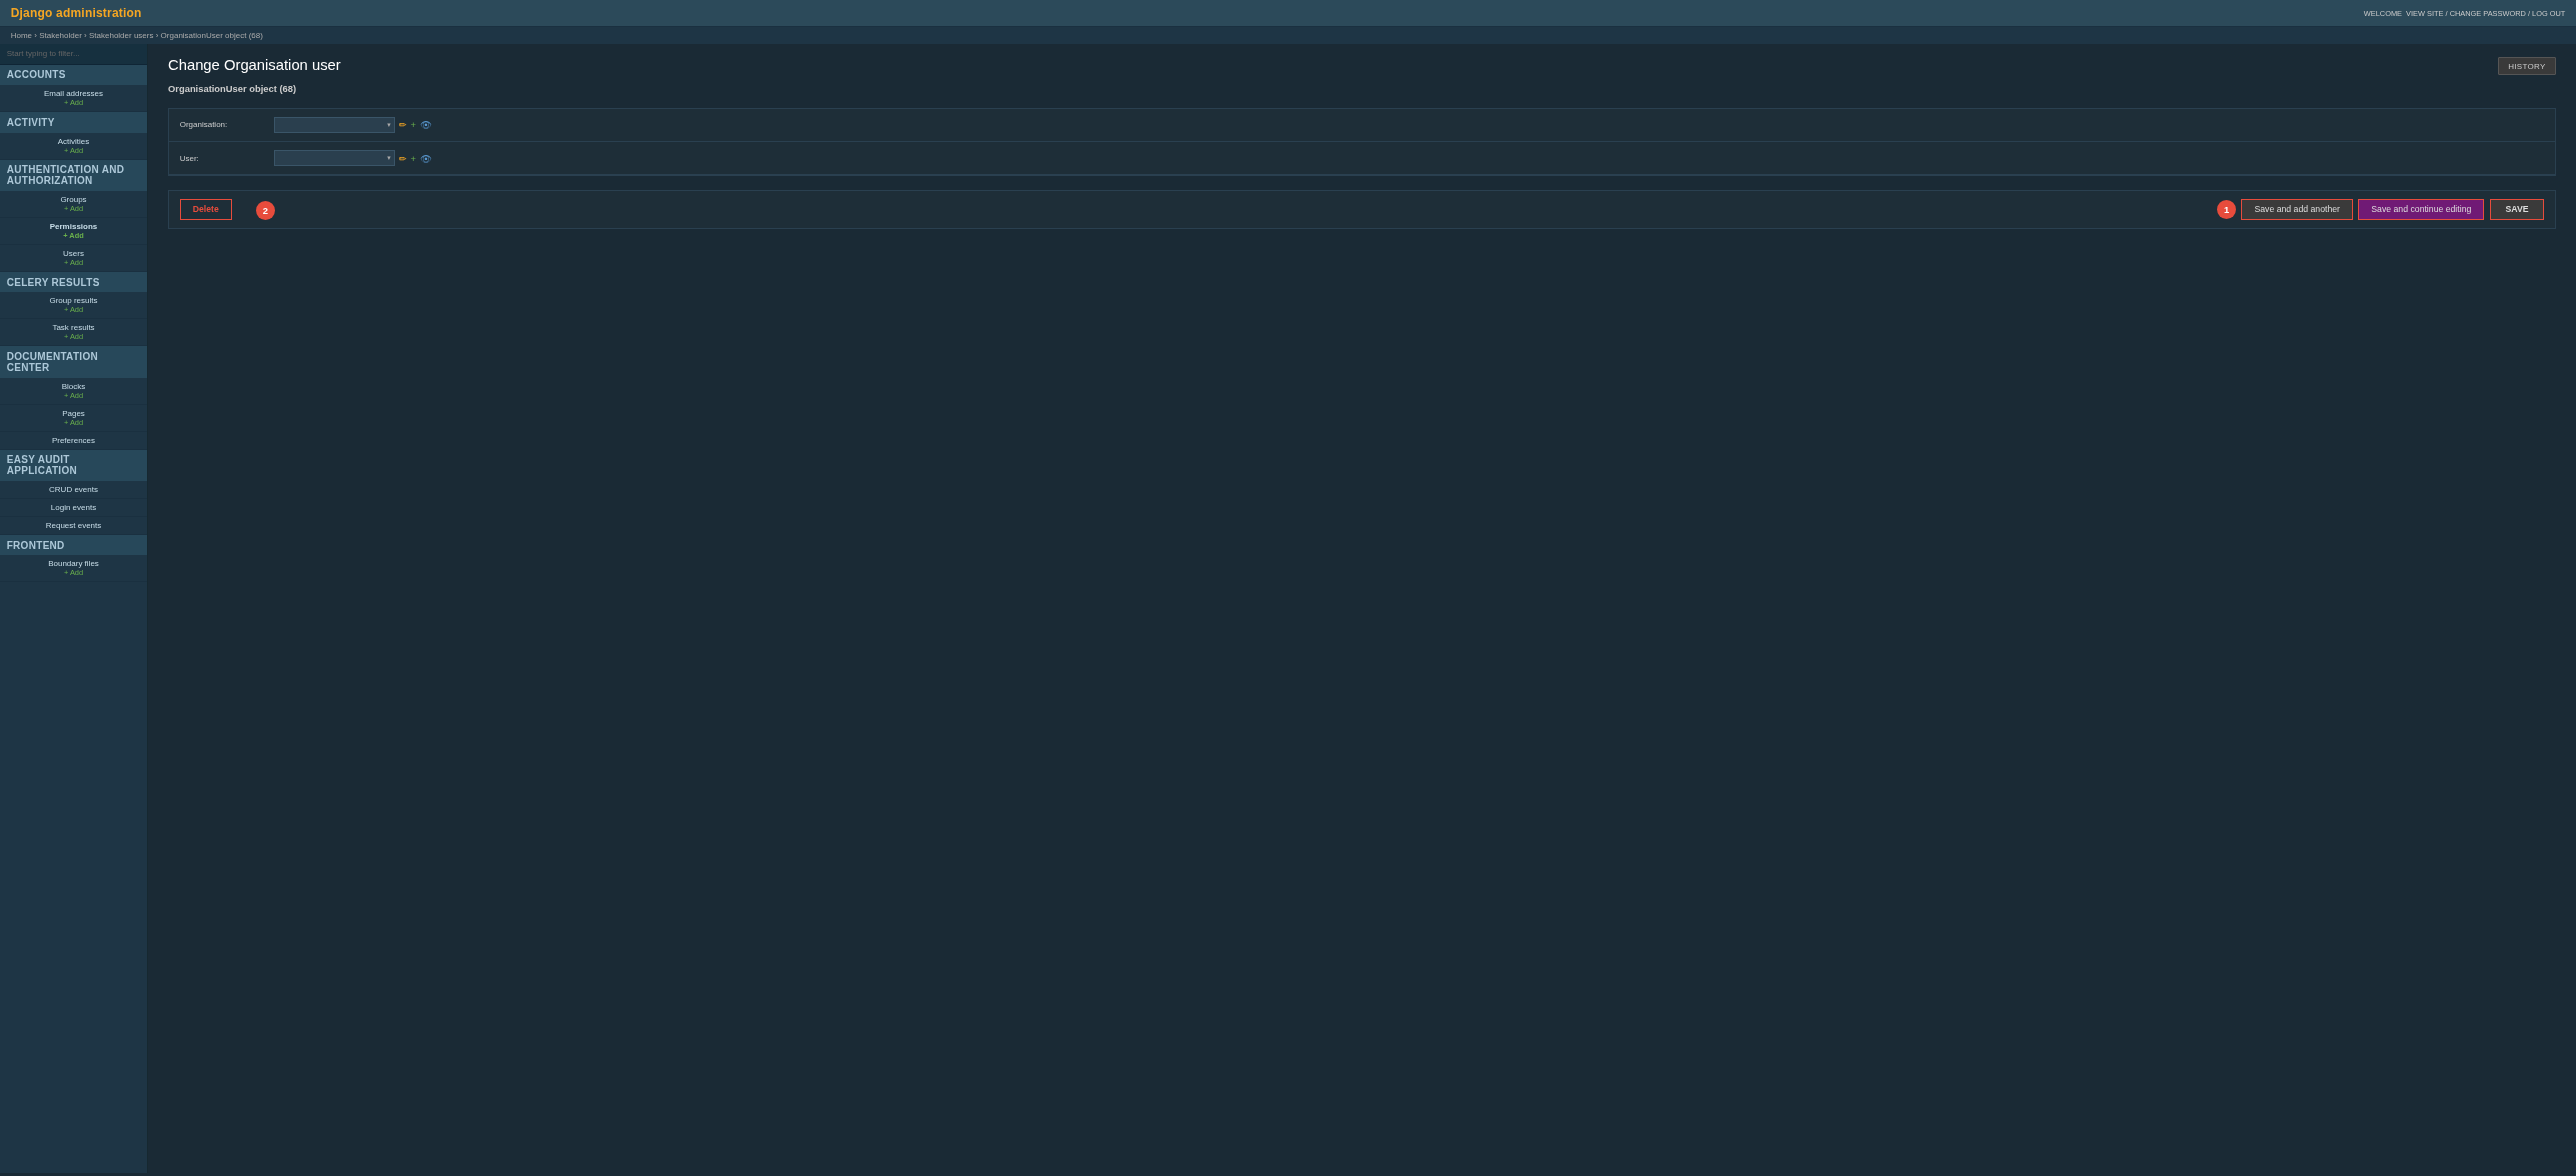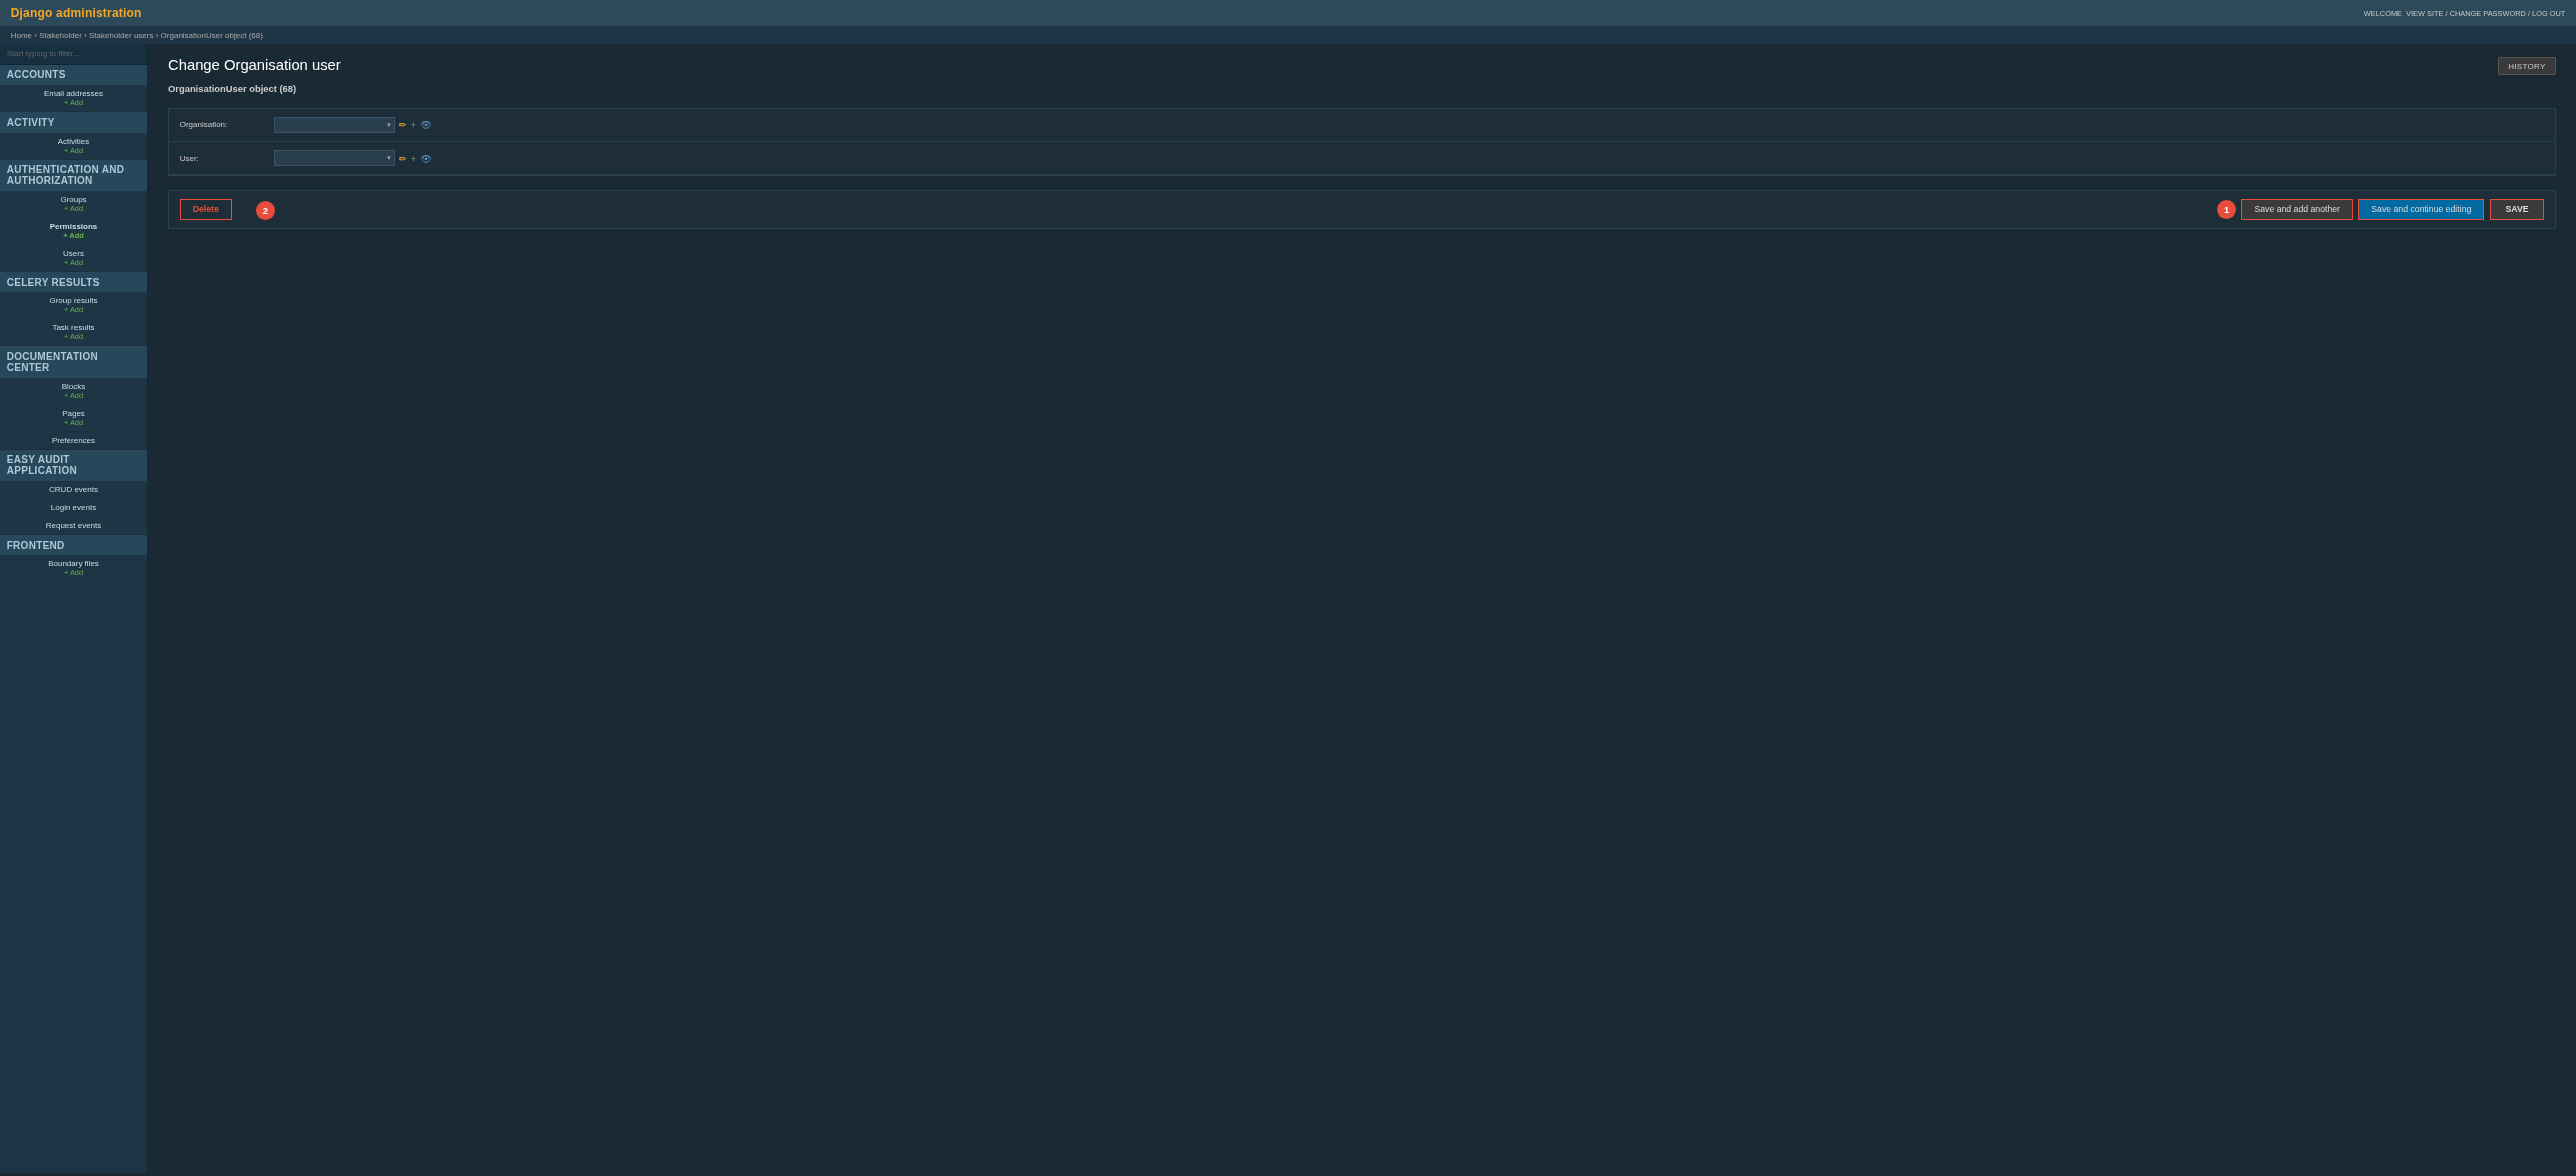--- a/index.html
+++ b/index.html
@@ -253,21 +253,21 @@
     
     .save-add-btn {
       background: #3a3a3a;
       color: #ddd;
       border: 1.3px solid #e74c3c;
       padding: 4.7px 12px;
       font-size: 8.7px;
       cursor: pointer;
     }
     .save-continue-btn {
-      background: #0369a1;
+      background: #701a75;
       color: #ddd;
       border: 1.3px solid #e74c3c;
       padding: 4.7px 12px;
       font-size: 8.7px;
       cursor: pointer;
     }
     .save-btn {
       background: #3a3a3a;
       color: #ddd;
       border: 1.3px solid #e74c3c;

